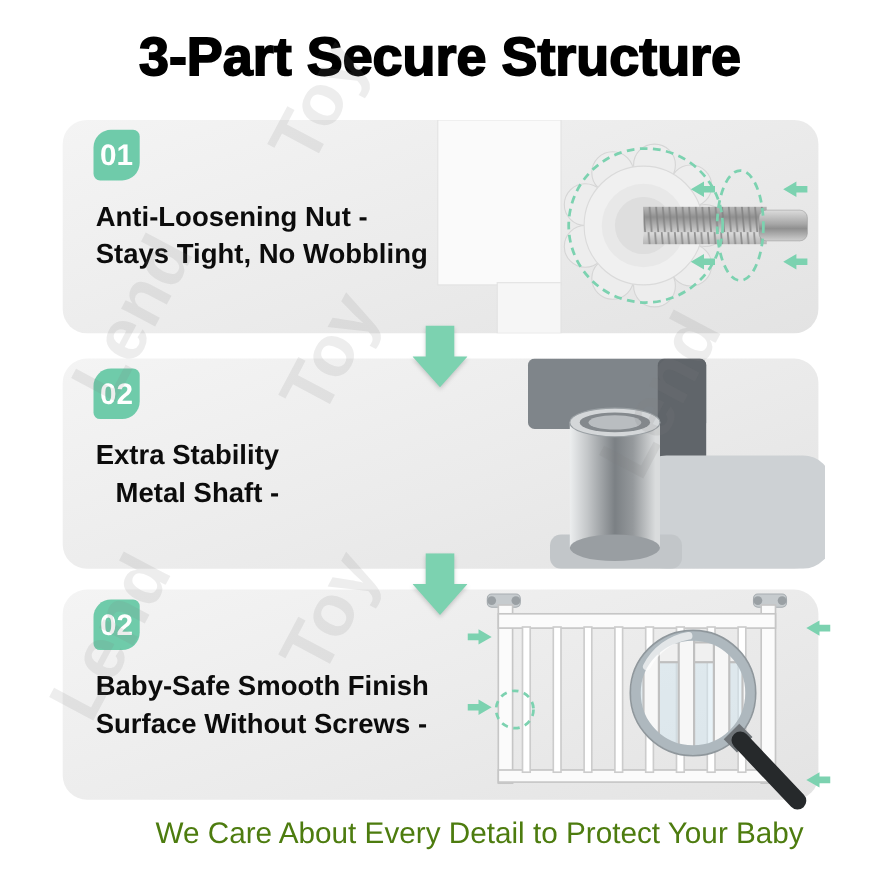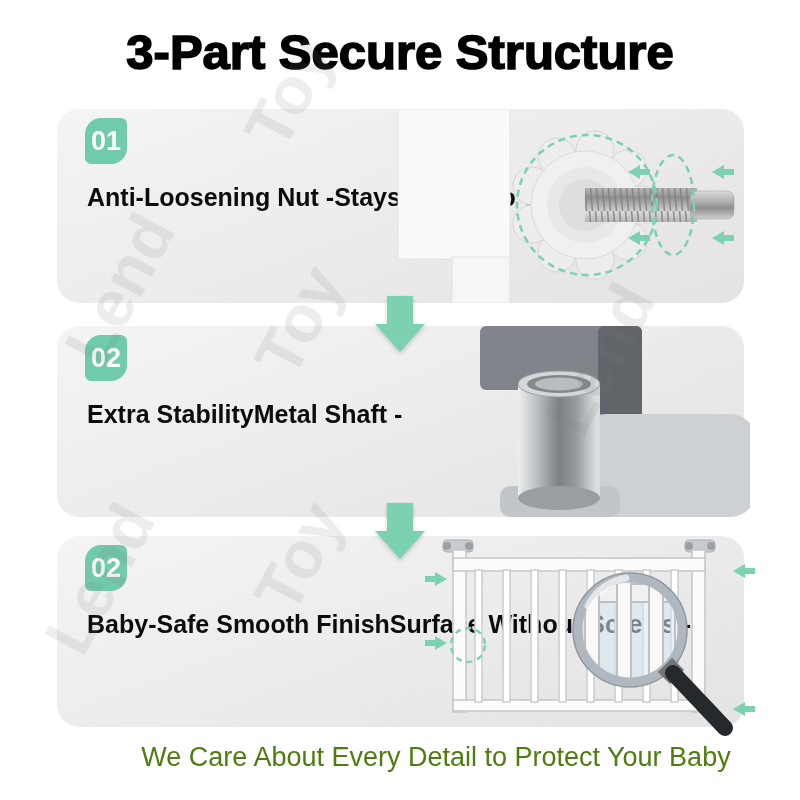--- a/index.html
+++ b/index.html
@@ -18,21 +18,21 @@
   .panel-1{top:109px;height:194px;}
   .panel-2{top:326px;height:191px;text-align:right;}
   .panel-3{top:536px;height:191px;}
 
   .badge{position:absolute;left:28px;top:9px;width:42px;height:46px;
          background:var(--color-badge,#6fcbaa);color:#fff;
          font-size:27px;font-weight:700;display:flex;align-items:center;
          justify-content:center;border-radius:16px 6px 16px 6px;}
 
   .panel-text{position:absolute;left:30px;top:72px;display:flex;
-              flex-direction:row;}
+              flex-direction:column;}
   .panel-text .line{font-size:25px;font-weight:700;color:#0c0c0c;
                     line-height:1.35;white-space:nowrap;}
 
   .art{position:absolute;z-index:2;}
   .art-1{left:390px;top:109px;width:355px;height:194px;}
   .art-2{left:430px;top:326px;width:320px;height:191px;}
   .art-3{left:425px;top:532px;width:330px;height:205px;}
 
   .down-arrow{position:absolute;left:375px;width:50px;height:56px;z-index:4;
               filter:drop-shadow(0 2px 2px rgba(0,0,0,0.18));}

